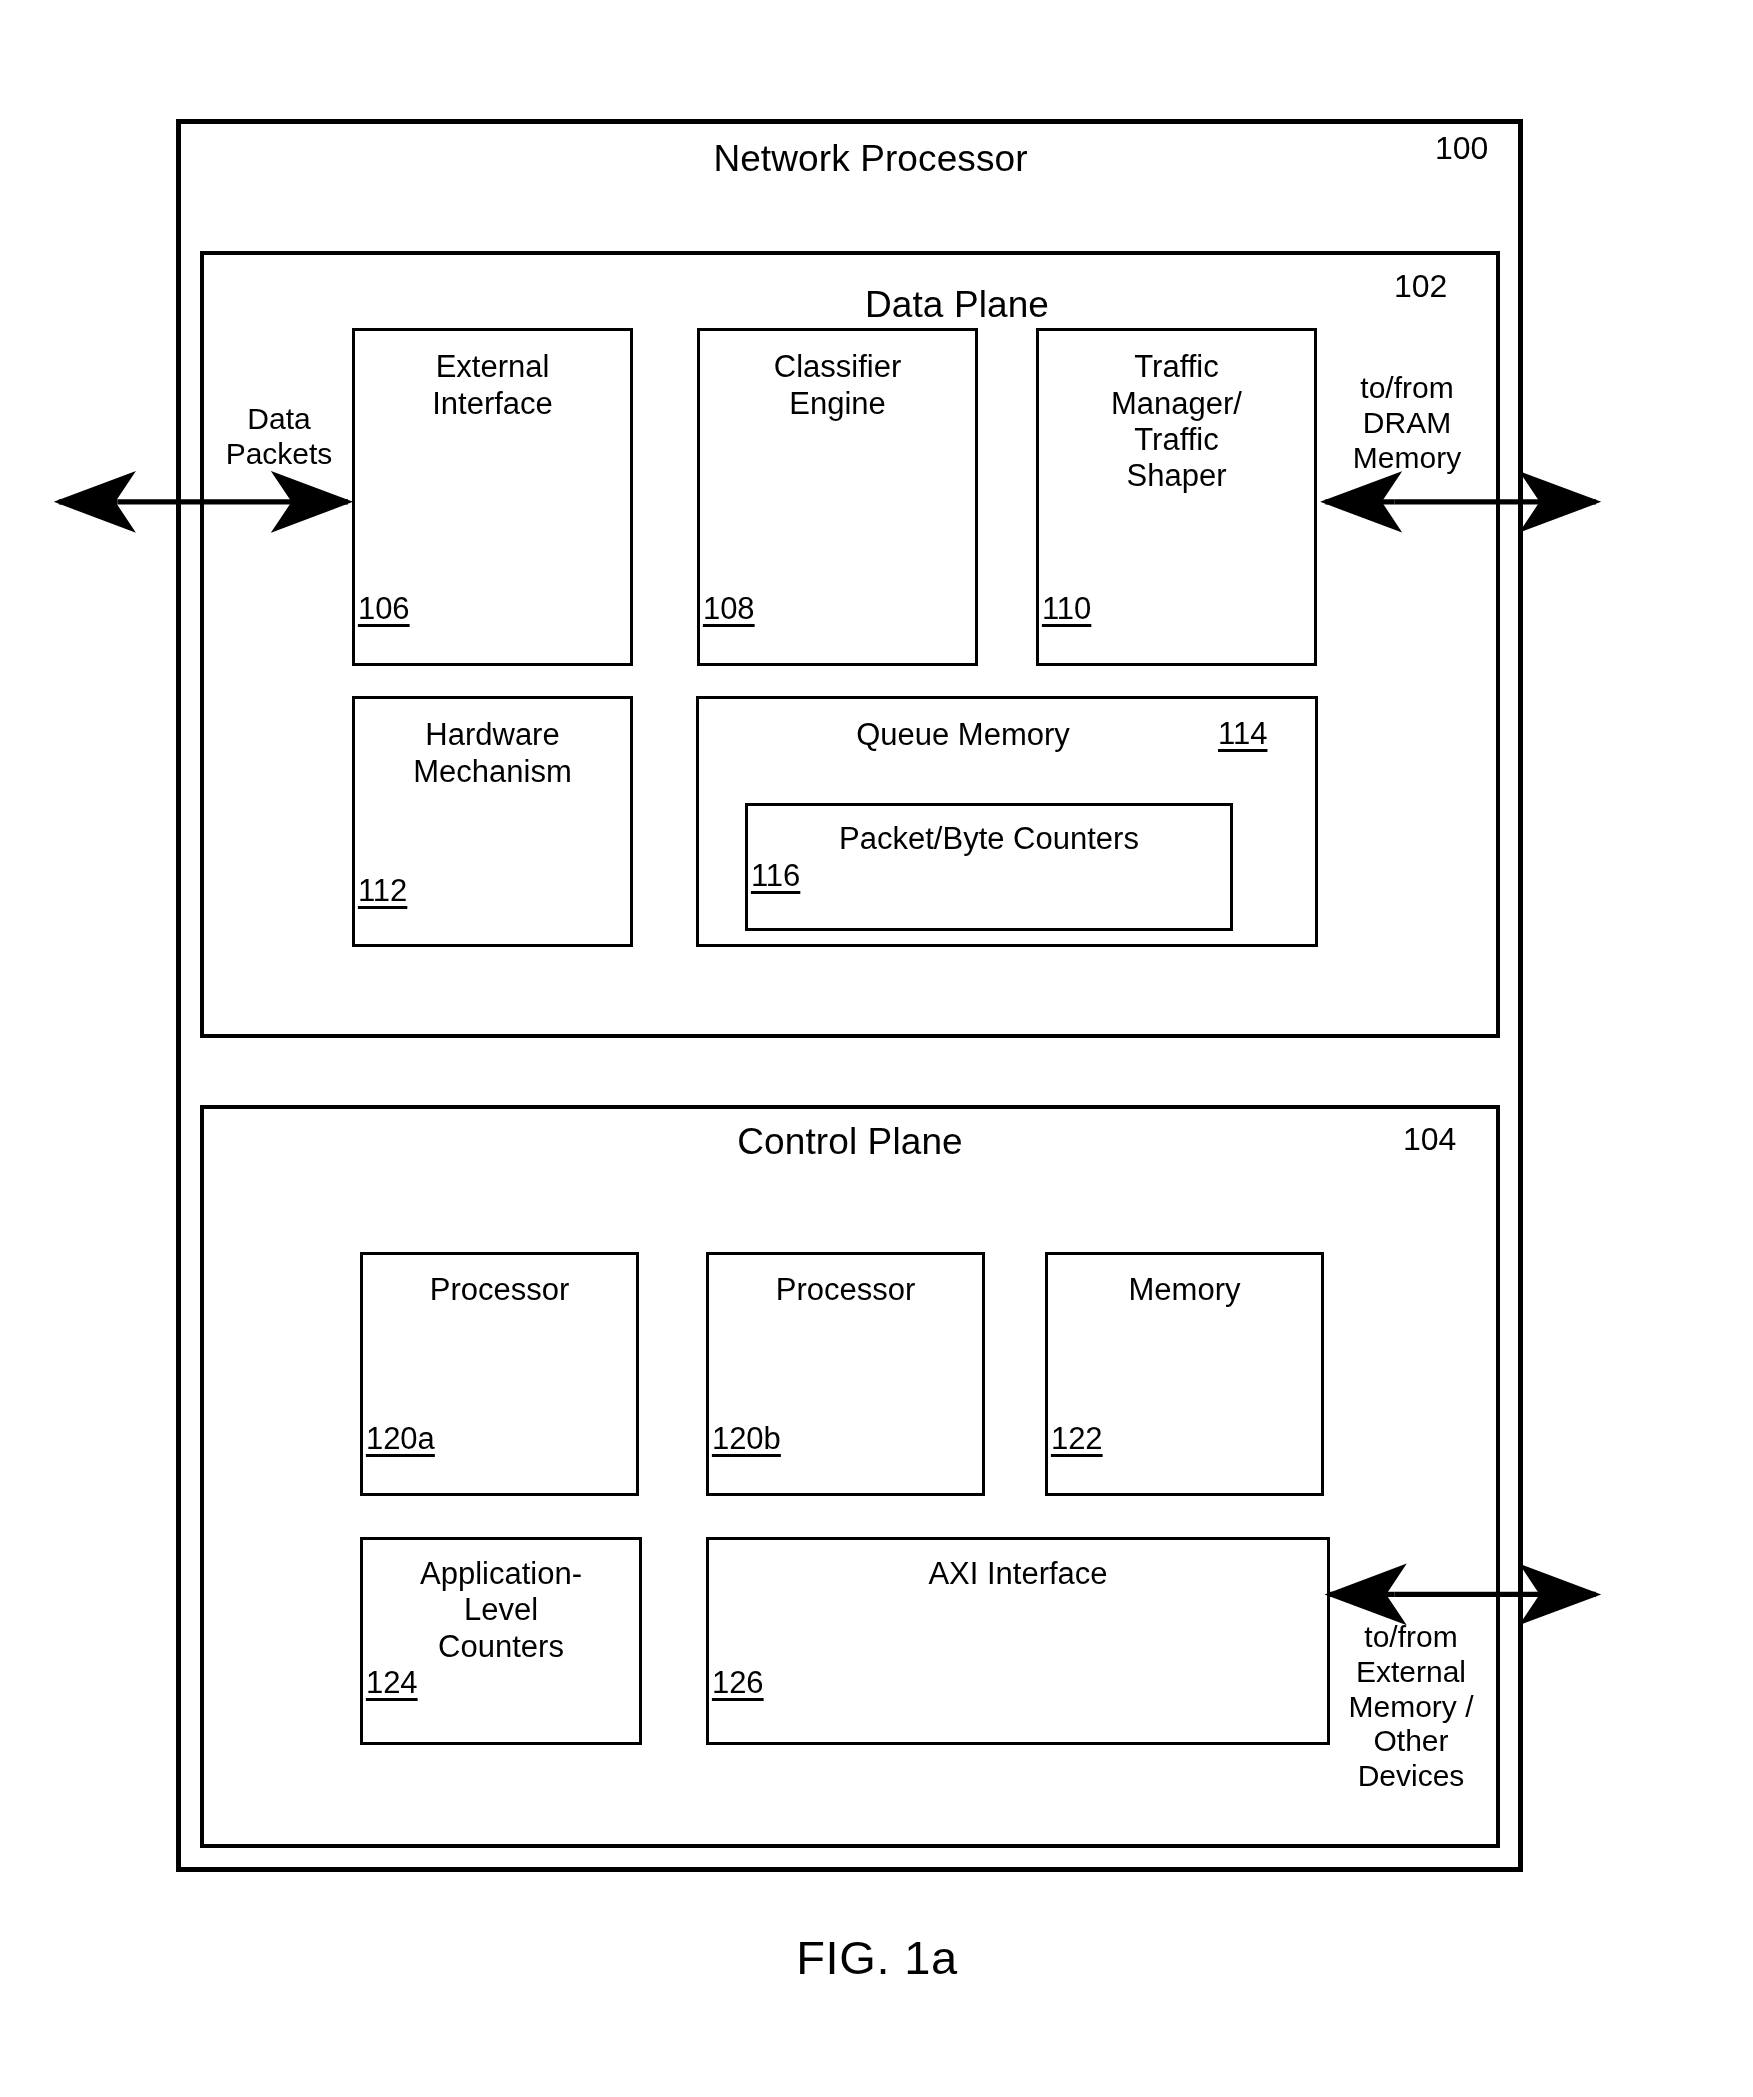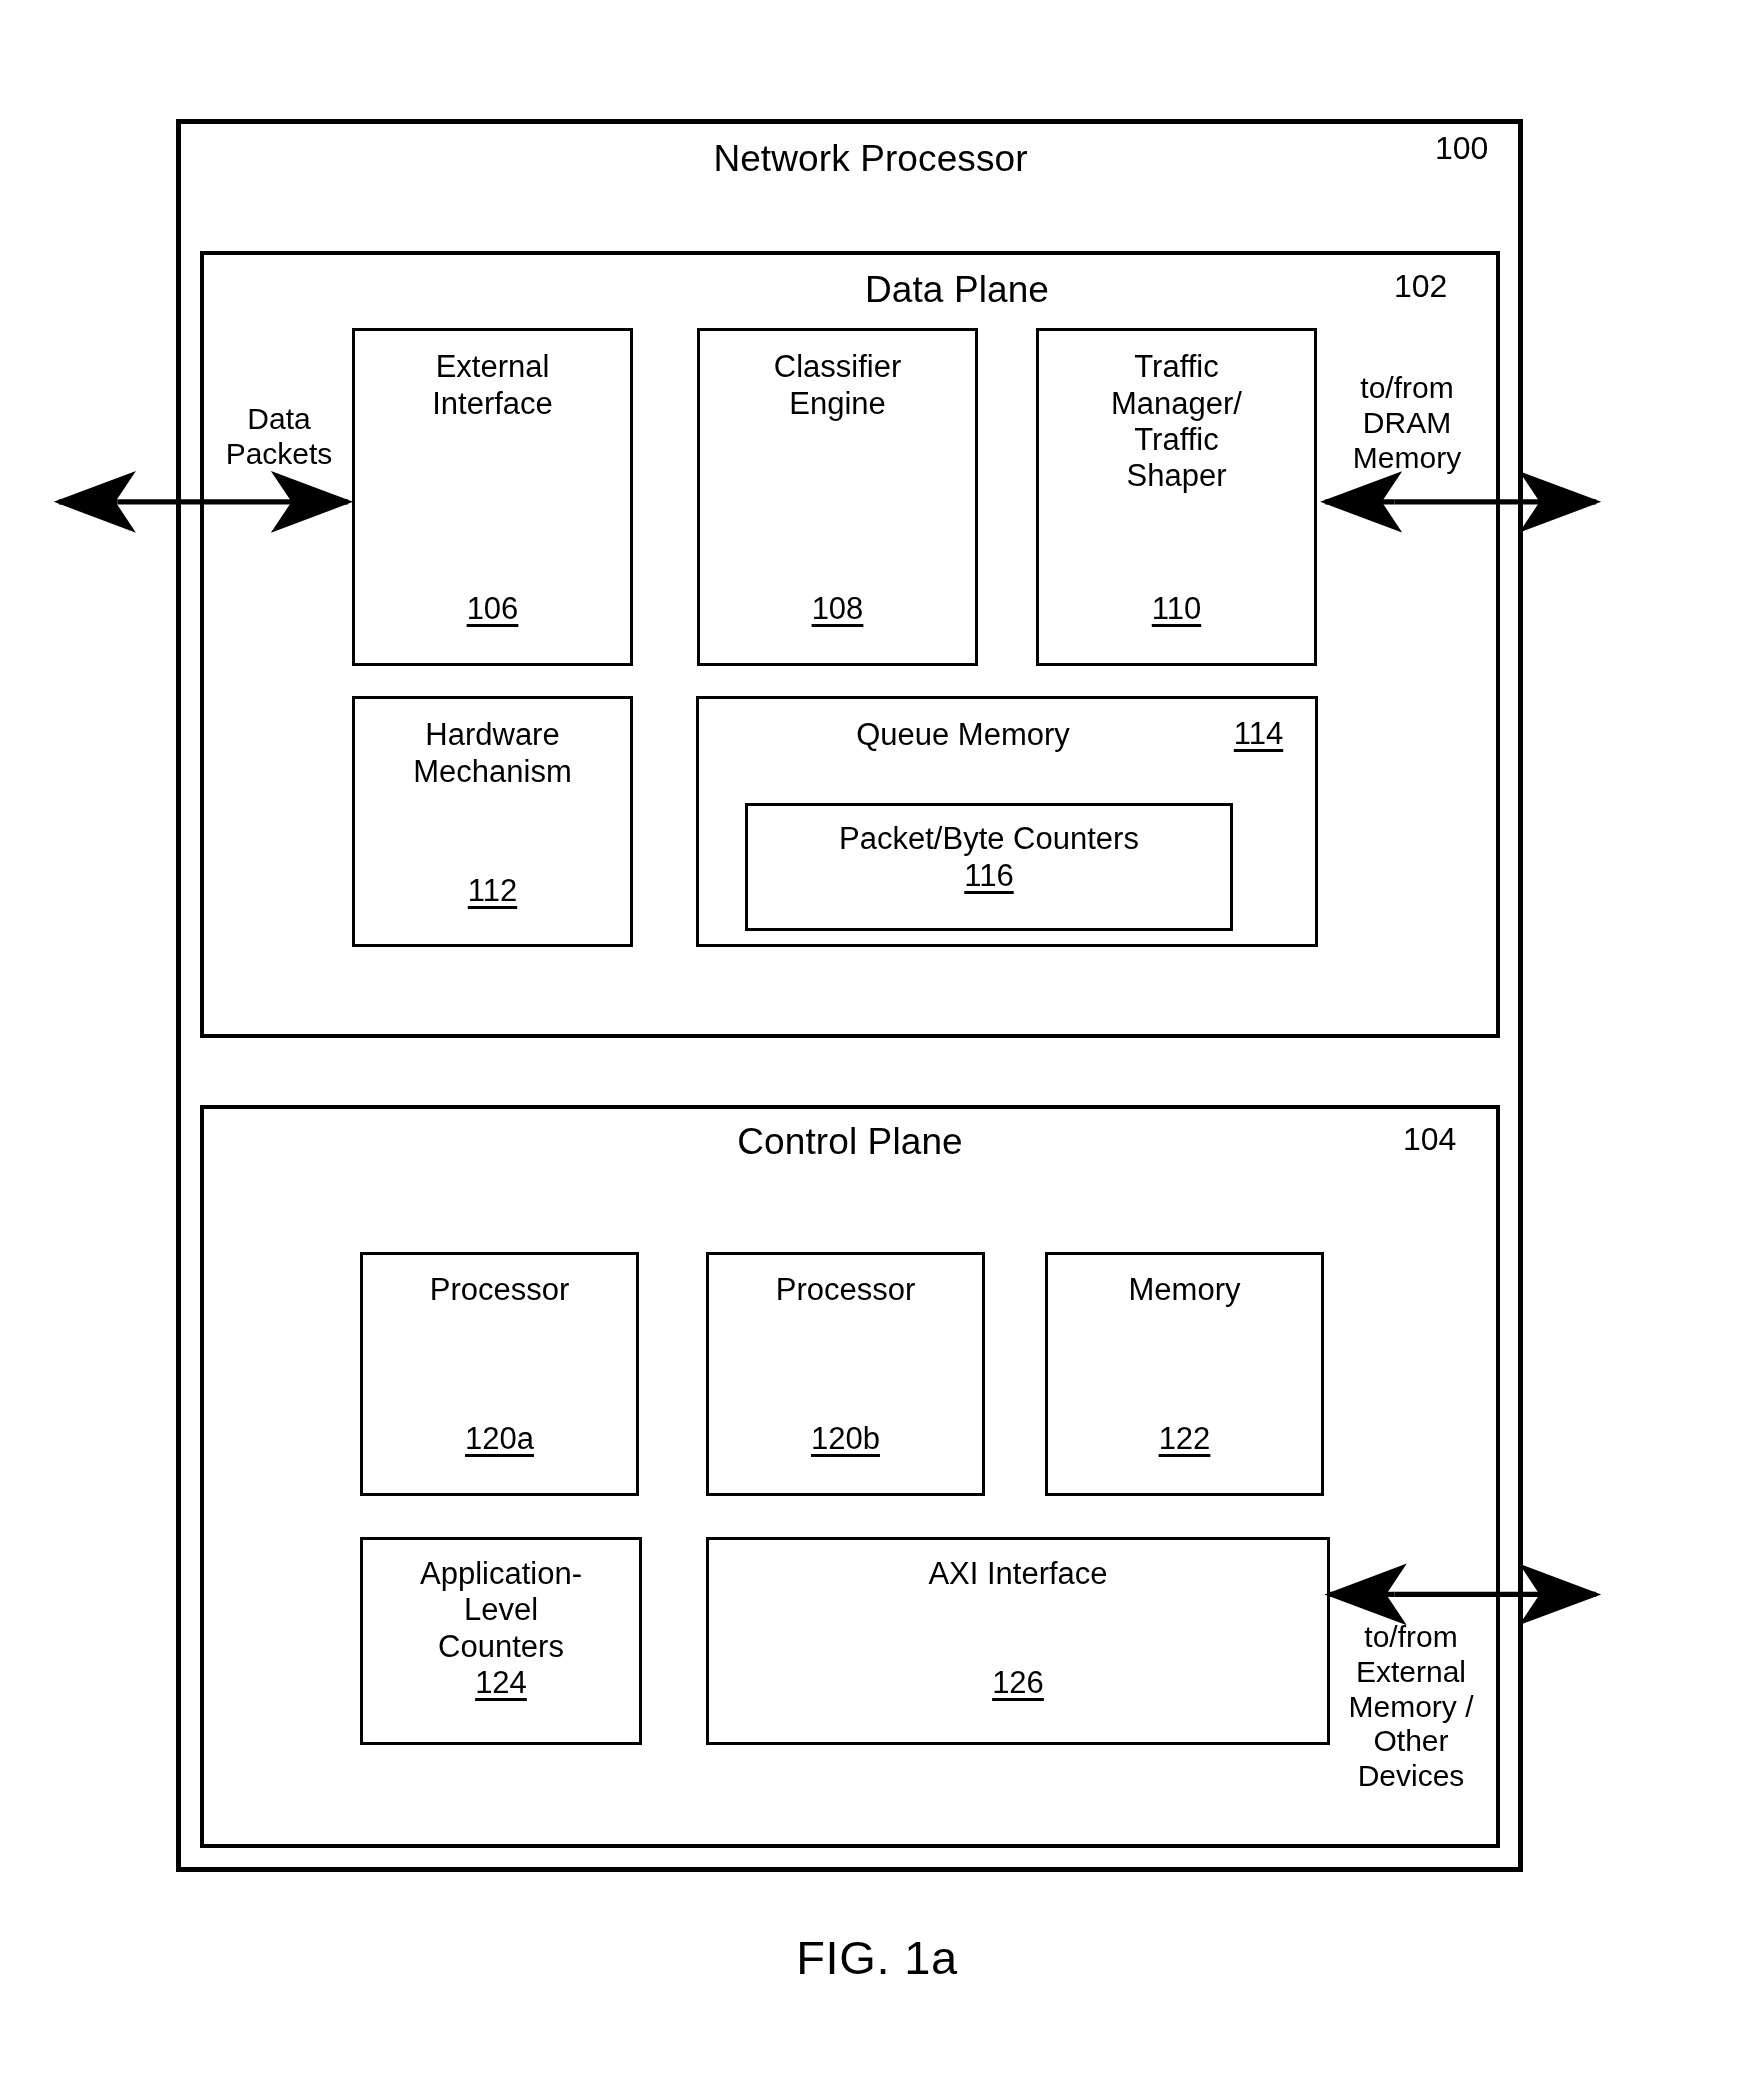--- a/index.html
+++ b/index.html
@@ -60,21 +60,20 @@
     right: 2.9px;
     text-align: center;
     font-size: 31px;
     line-height: 1.17;
   }
 
   .unit-ref {
     position: absolute;
     left: 2.9px;
     right: 2.9px;
-    text-align: center;
     font-size: 31px;
     line-height: 1.1;
     text-decoration: underline;
     text-underline-offset: 5.1px;
     text-decoration-thickness: 2.9px;
   }
 
   .side-label {
     position: absolute;
     text-align: center;
@@ -130,21 +129,21 @@
 </svg>
 
 <div class="abs frame" style="left:176px; top:119px; width:1347px; height:1753px;"></div>
 
 <div class="section-title" style="left:176px; width:1347px; top:138px;padding-left:21px;">Network Processor</div>
 
 <div class="ref-num" style="left:1435px; top:132px;">100</div>
 
 <div class="abs frame-inner" style="left:200px; top:251px; width:1300px; height:787px;"></div>
 
-<div class="section-title" style="left:200px; width:1514px; top:269px;">Data Plane</div>
+<div class="section-title" style="left:200px; width:1514px; top:284px;">Data Plane</div>
 
 <div class="ref-num" style="left:1394px; top:270px;">102</div>
 
 <div class="abs unit" style="left:352px; top:328px; width:281px; height:338px;">
   <div class="unit-label" style="top:18.3px; white-space:pre-line;">External
 Interface</div>
   <div class="unit-ref" style="top:261px;">106</div>
 </div>
 
 <div class="abs unit" style="left:697px; top:328px; width:281px; height:338px;">

